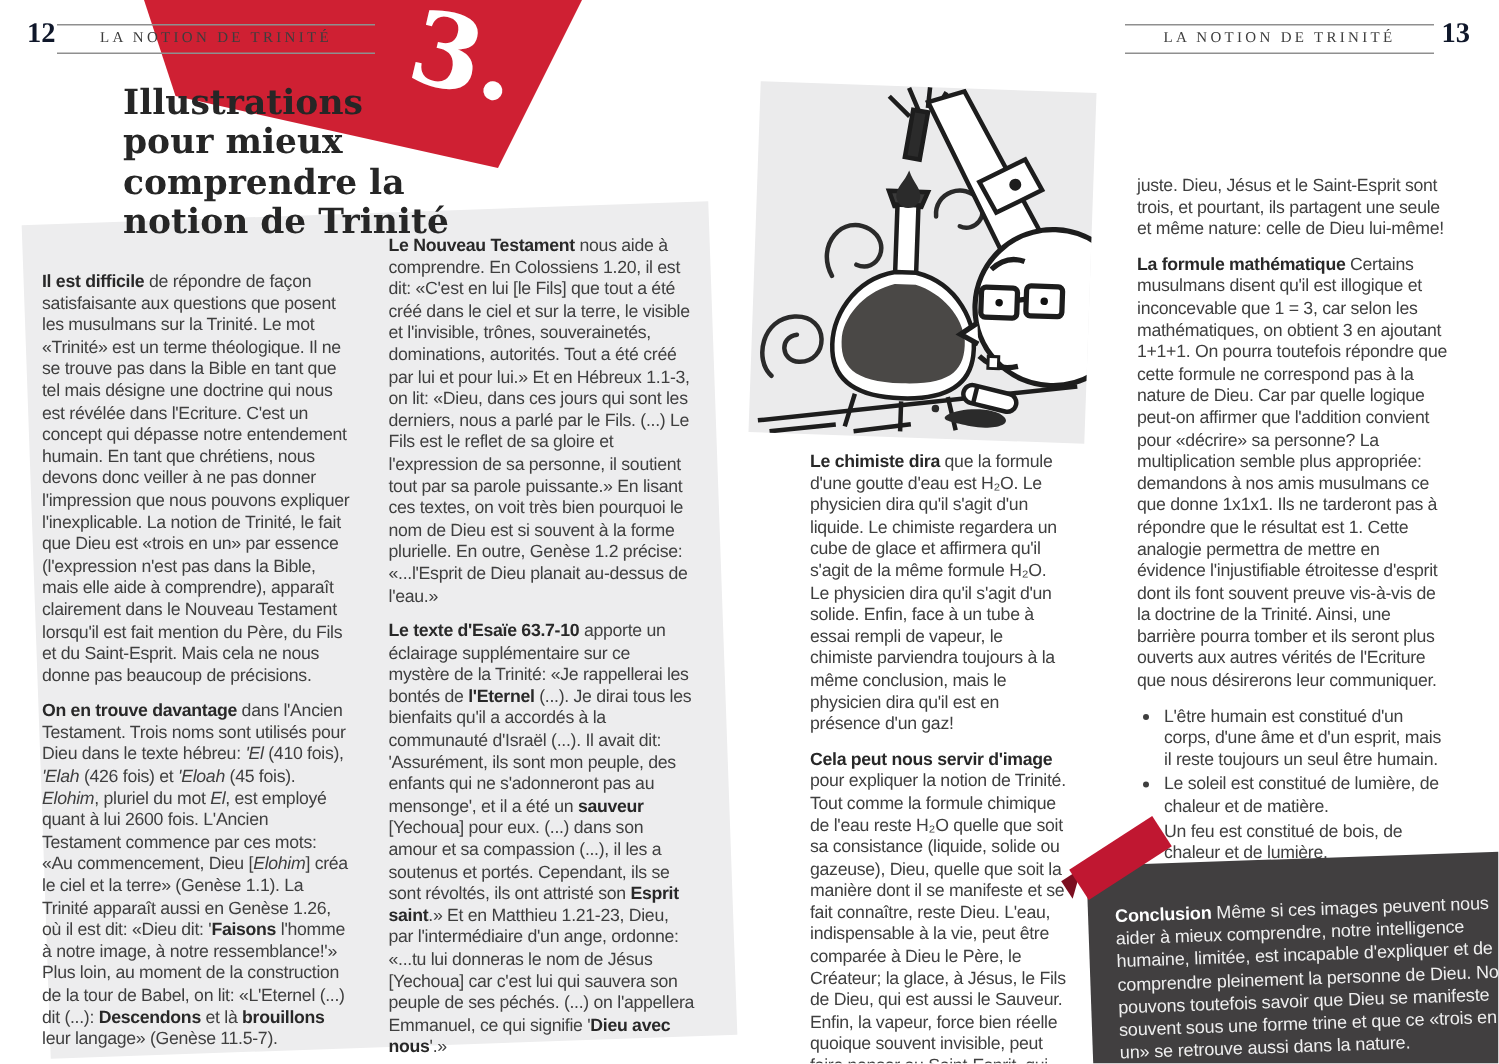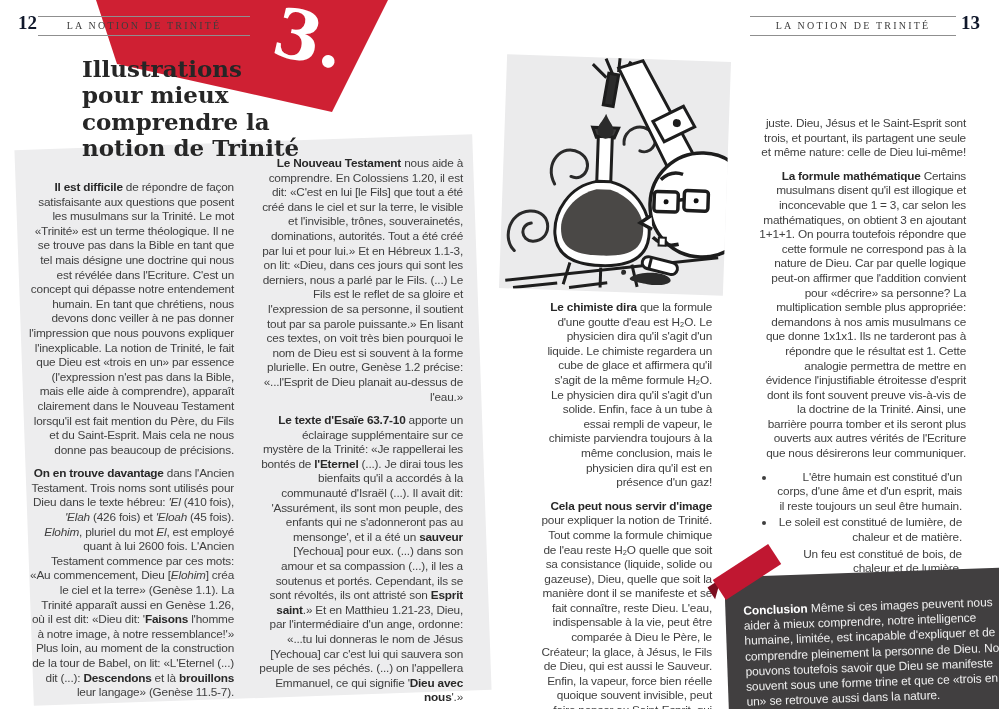--- a/index.html
+++ b/index.html
@@ -33,21 +33,21 @@
   .title-right b{font-weight:bold;}
 
   
   .gray-panel{position:absolute;background:#ededee;z-index:0;}
   #panel-left{left:24px;top:142px;width:458px;height:556px;transform:rotate(-2deg);}
   #panel-illustration{left:503px;top:58px;width:224px;height:234px;transform:rotate(2deg);
                       background:#ebebec;z-index:1;}
 
   
   .col{position:absolute;z-index:3;font-size:11.8px;line-height:14.6px;letter-spacing:-0.2px;
-       color:#3f3f3f;text-align:right;}
+       color:#3f3f3f;text-align:left;}
   .col p{margin:0 0 9px 0;}
   .col b{color:#282828;}
   .col ul{margin:4px;padding:0 0 0 14px;list-style:disc;}
   .col li{margin:0 0 2px 0;}
   #lcol1{left:28px;top:180px;width:206px;}
   #lcol2{left:259px;top:156px;width:204px;}
   #rcol1{left:540px;top:300px;width:206px;}
   #rcol2{left:758px;top:116px;width:208px;}
   .notch{float:right;width:34px;height:200px;margin-top:262px;}
 

